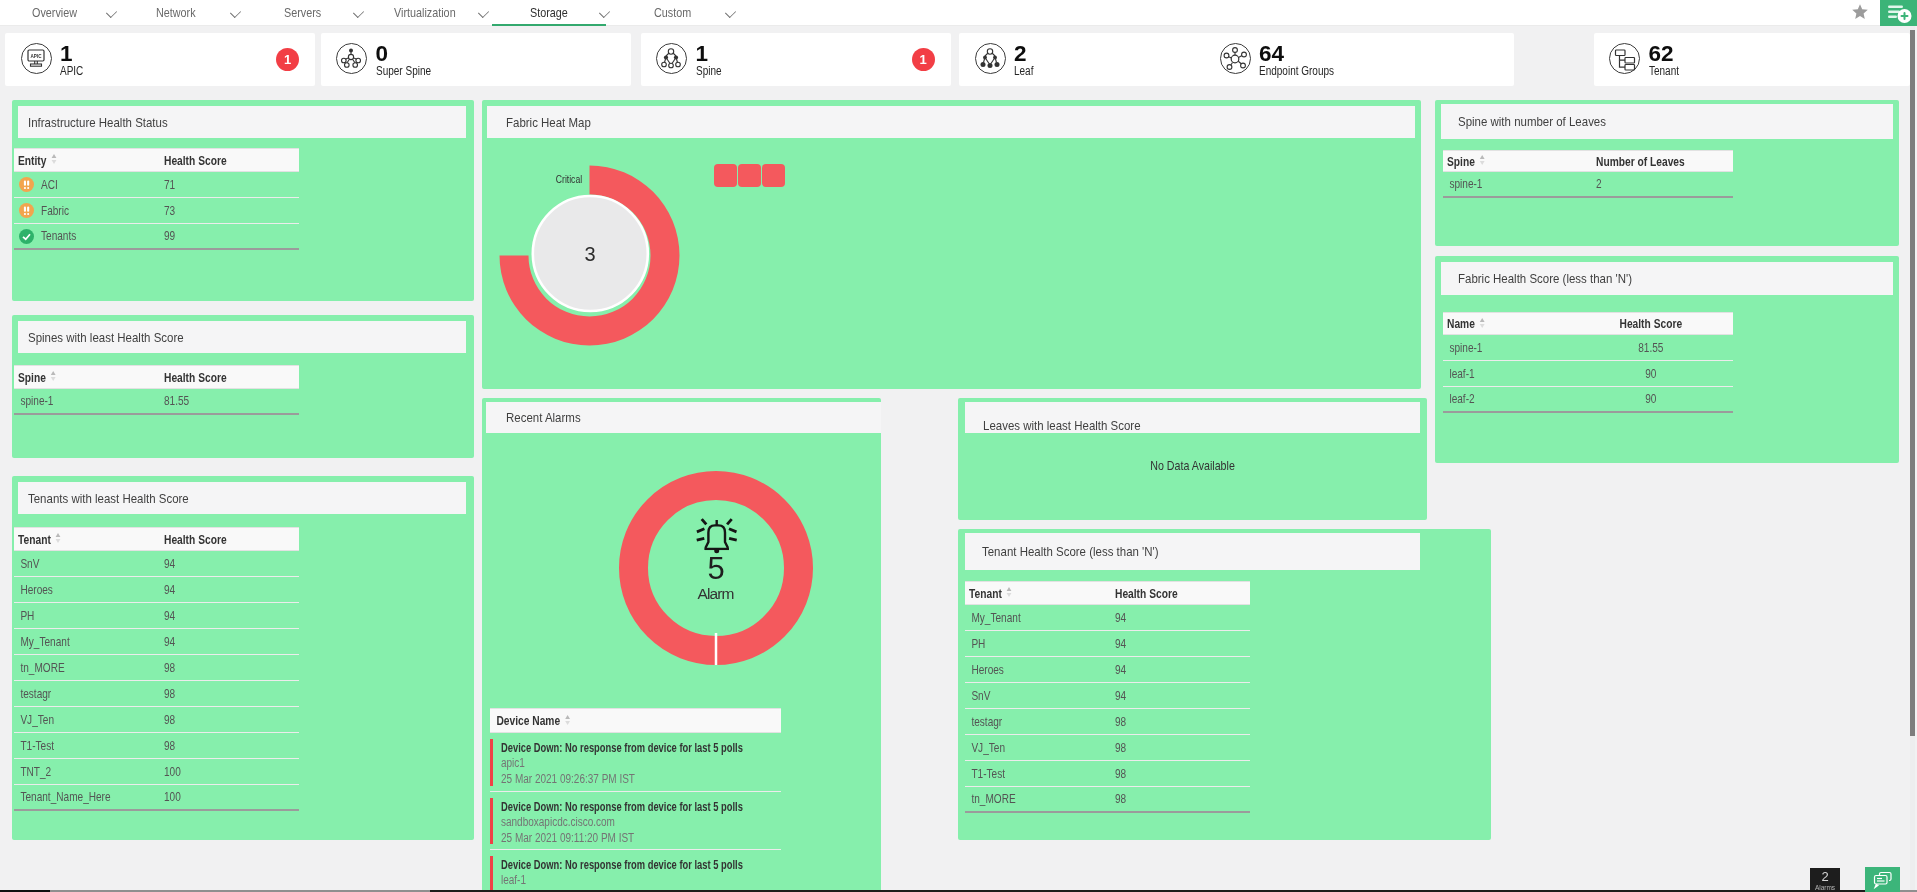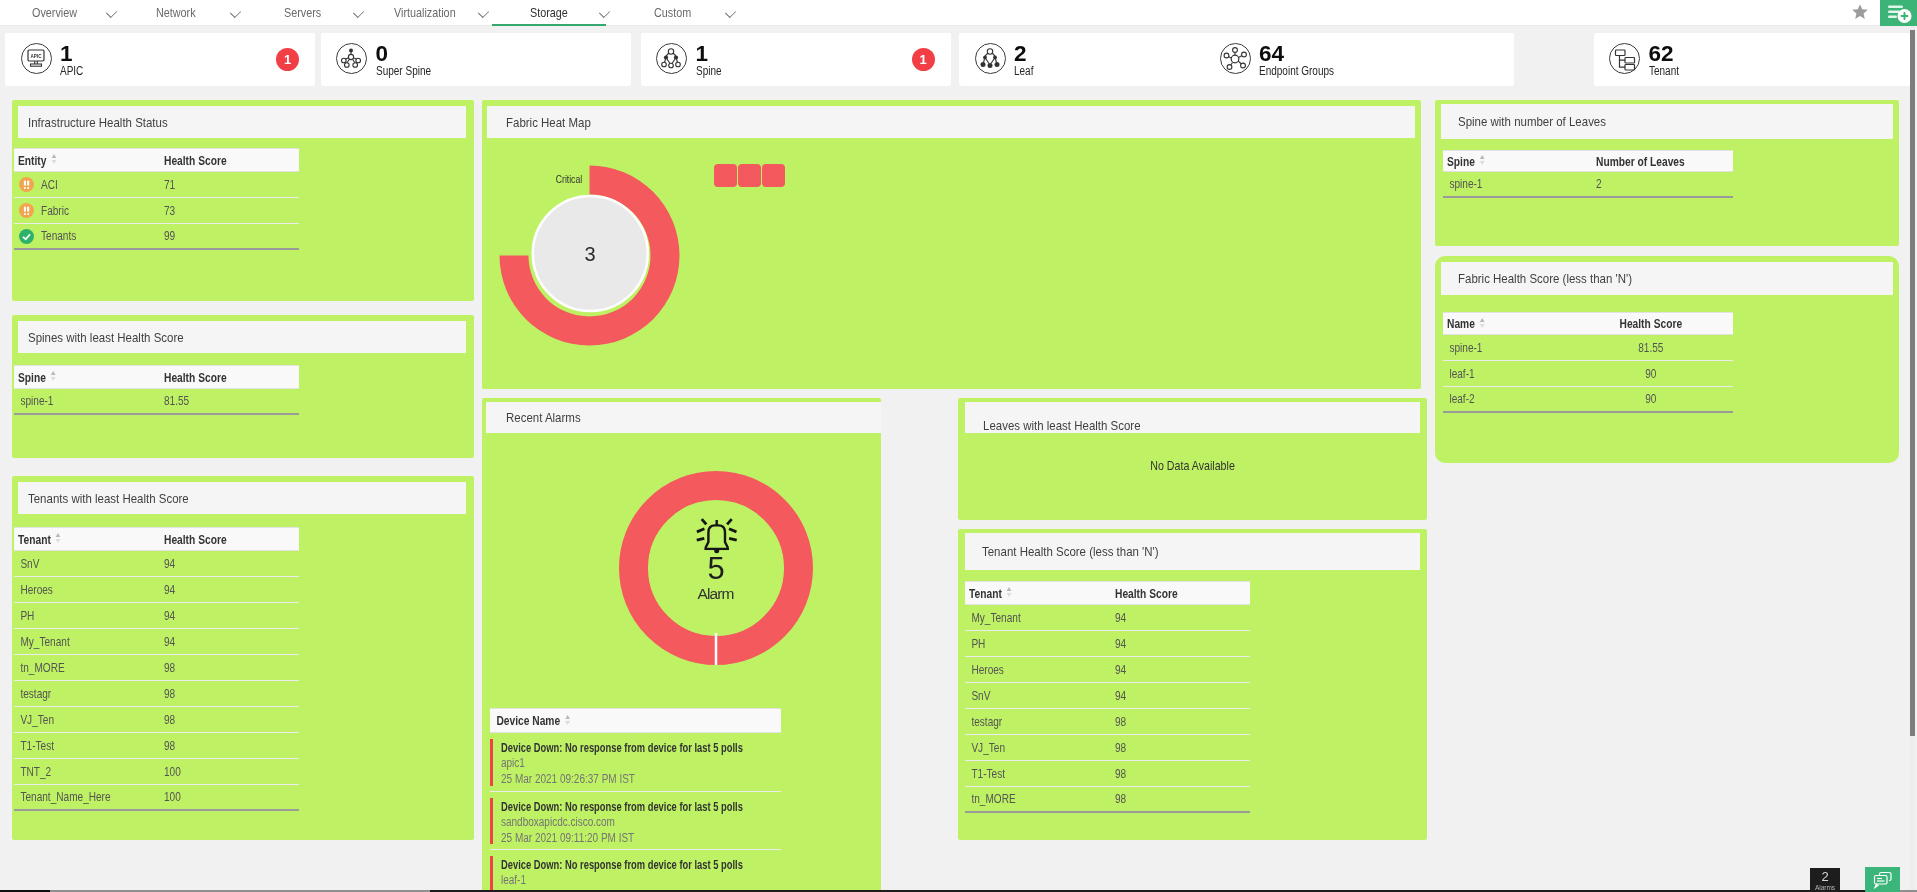--- a/index.html
+++ b/index.html
@@ -14,21 +14,21 @@
     border-bottom:1.3px solid #6f6f6f; transform:rotate(-45deg) scale(1,.75); }
   .underline { position:absolute; left:492px; top:23.5px; width:114px; height:2px; background:#33a96e; }
     .addbtn { position:absolute; left:1880px; top:0; width:37px; height:26px; background:#3cb478; }
   .card { position:absolute; top:33px; width:310px; height:53px; background:#fff; border-radius:2px; }
   .cico { position:absolute; left:15.5px; top:10px; width:31px; height:31px; border:1.3px solid #3c3c3c;
     border-radius:50%; }
   .cnum { position:absolute; left:55px; top:9px; font-size:22.5px; font-weight:bold; color:#0d0d0d; line-height:23px;}
   .clab { position:absolute; left:55px; top:32px; font-size:12.5px; color:#262626; line-height:13px; transform:scaleX(.8); transform-origin:0 50%; white-space:nowrap;}
   .badge { position:absolute; left:271px; top:15px; width:23px; height:23px; border-radius:50%;
     background:#f23e45; color:#fff; font-size:13px; font-weight:bold; line-height:23px; text-align:center; }
-  .panel { position:absolute; background:#bef264; border-radius:2px; }
+  .panel { position:absolute; background:#86efac; border-radius:2px; }
   .strip { position:absolute; background:#f5f5f6; font-size:13.5px; color:#3f3f3f; display:flex; align-items:center; }
   .tbl { position:absolute; }
   .th { display:flex; height:24px; align-items:center; background:#f9f9f9;
     border-top:1px solid #e2e2e2; border-bottom:1px solid #e2e2e2;
     font-weight:bold; font-size:12.8px; color:#333; }
   .tr { display:flex; height:26px; align-items:center; border-bottom:1px solid #ececec;
     font-size:12.6px; color:#545454; }
   .tr.last { border-bottom:2px solid #9b9b9b; }
   .c1 { width:150px; padding-left:5px; display:flex; align-items:center; }
   .c2 { flex:1; }
@@ -369,21 +369,21 @@
   </div>
 </div>
 
 <div class="panel" style="left:958px; top:398px; width:469px; height:122px;">
   <div class="strip" style="left:7px; top:4px; width:455px; height:31px; padding-left:18px;align-items:flex-end;">
       <span class="tx85">Leaves with least Health Score</span>
     </div>
   <div class="abs" style="left:0; top:60px; width:469px; text-align:center; font-size:13px; color:#333;"><span class="txc">No Data Available</span></div>
 </div>
 
-<div class="panel" style="left:958px; top:529px; width:469px; height:311px;">
+<div class="panel" style="left:958px; top:529px; width:533px; height:311px;">
   <div class="strip" style="left:7px; top:4px; width:455px; height:37px; padding-left:17px;">
       <span class="tx85">Tenant Health Score (less than 'N')</span>
     </div>
   <div class="tbl" style="left:7px; top:52px; width:285px;">
     <div class="th">
         <div class="c1">Tenant<span class="sort"></span></div>
         <div class="c2">Health Score</div>
       </div>
     <div class="tr">
         <div class="c1" style="padding-left:8px;">My_Tenant</div>
@@ -429,21 +429,21 @@
         <div class="c1" style="width:153px;">Spine<span class="sort"></span></div>
         <div class="c2">Number of Leaves</div>
       </div>
     <div class="tr last">
         <div class="c1" style="padding-left:8px; width:153px;">spine-1</div>
         <div class="c2">2</div>
       </div>
   </div>
 </div>
 
-<div class="panel" style="left:1435px; top:256px; width:464px; height:207px;border-radius:10px;">
+<div class="panel" style="left:1435px; top:256px; width:464px; height:207px;">
   <div class="strip" style="left:6px; top:6px; width:452px; height:33px; padding-left:17px;">
       <span class="tx85">Fabric Health Score (less than 'N')</span>
     </div>
   <div class="tbl" style="left:8px; top:56px; width:290px;text-align:center;">
     <div class="th" style="height:23px;">
         <div class="c1" style="width:153px;">Name<span class="sort"></span></div>
         <div class="c2">Health Score</div>
       </div>
     <div class="tr">
         <div class="c1" style="padding-left:8px; width:153px;">spine-1</div>

